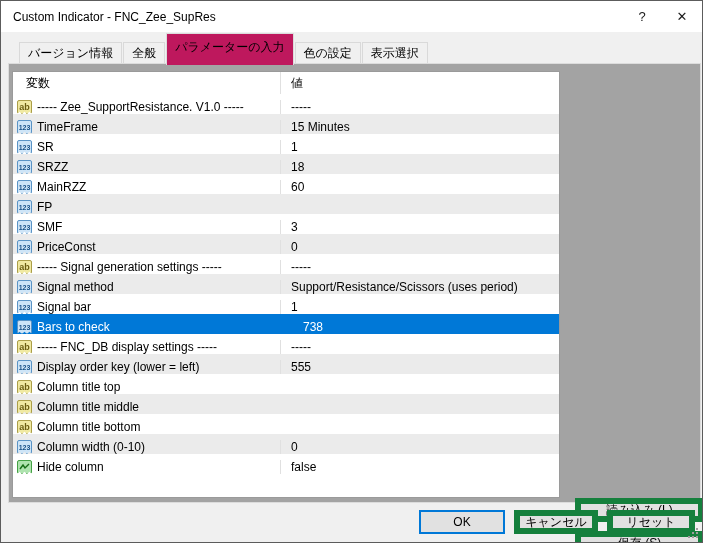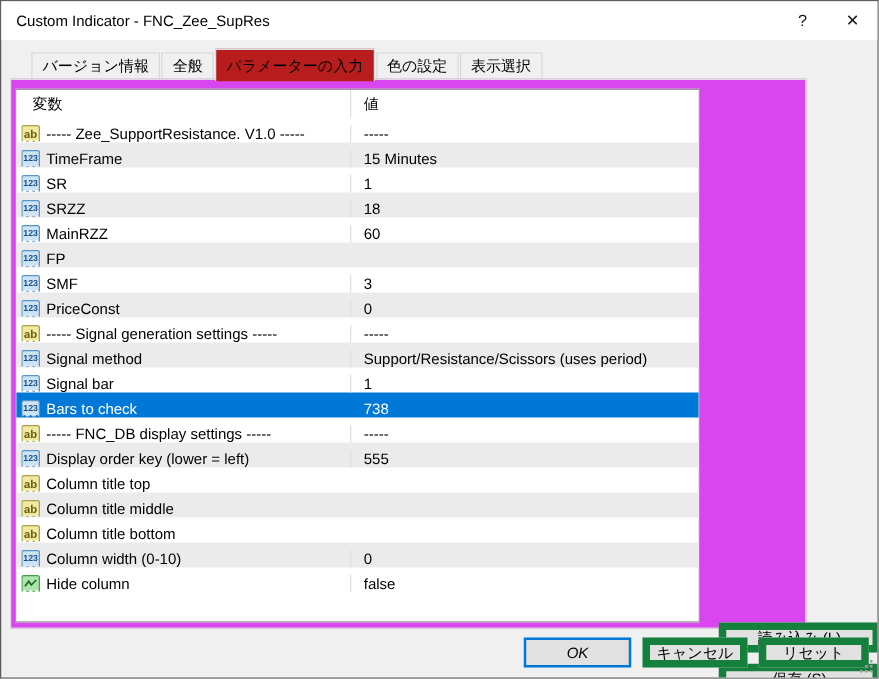--- a/index.html
+++ b/index.html
@@ -9,42 +9,42 @@
     background:#f0f0f0; border:1px solid #5c5c5c;
     font-family:"Liberation Sans","DejaVu Sans",sans-serif;
     font-size:12px; color:#000; overflow:hidden;
   }
   
   .titlebar { position:absolute; top:0; left:0; right:0; height:31px; background:#ffffff; display:flex; align-items:center; }
   .titlebar .title { padding-left:12px; font-size:12px; white-space:nowrap; }
   .tb-btns { margin-left:auto; display:flex; height:100%; }
   .tb-btn { width:40px; height:100%; display:flex; align-items:center; justify-content:center; font-size:13px; color:#1a1a1a; cursor:default; }
   
-  .tabstrip { position:absolute; top:39px; left:24px; right:9px; height:24px; display:flex; align-items:flex-end; }
+  .tabstrip { position:absolute; top:39px; left:18px; right:9px; height:24px; display:flex; align-items:flex-end; }
   .tab {
     background:#f0f0f0; border:1px solid #d9d9d9; border-bottom:none;
     padding:3px 8px 4px 8px; margin-right:1px; line-height:14px; white-space:nowrap; cursor:default;
   }
   .tab.active {
-    background:#b91c1c; border-color:#dcdcdc; padding-top:6px; padding-bottom:5px;
+    background:#be185d; border-color:#dcdcdc; padding-top:6px; padding-bottom:11px;
     position:relative; z-index:2; margin-bottom:-1px;
   }
   
-  .tabpage { position:absolute; left:7px; top:62px; width:637px; height:440px; background:#d946ef; border:1px solid #dcdcdc;text-decoration:underline; }
+  .tabpage { position:absolute; left:7px; top:62px; width:693px; height:440px; background:#a3a3a3; border:1px solid #dcdcdc;text-decoration:underline; }
   
   .param-table {
     position:absolute; left:3px; top:7px; width:548px; height:427px;
     background:#ffffff; border:1px solid #9a9a9a; overflow:hidden;
   }
   .thead { display:flex; height:22px; align-items:center; }
   .hcell-name { width:267px; padding-left:13px; }
   .hcell-value { flex:1; padding-left:10px; border-left:1px solid #e0e0e0; height:100%; display:flex; align-items:center; }
   .trow { display:flex; height:20px; align-items:flex-end; }
   .trow.striped { background:#ebebeb; }
-  .trow.selected { color:#ffffff; }
+  .trow.selected { color:#ffffff;gap:12px; }
   .name-cell { width:267px; display:flex; align-items:center; padding-left:4px; }
   .value-cell { flex:1; border-left:1px solid #e0e0e0; padding-left:10px; display:flex; align-items:center; }
   .trow.selected .value-cell { border-left-color:transparent; }
   .param-name { margin-left:5px; white-space:nowrap; }
   
   .picon {
     width:15px; height:14px; flex:0 0 15px;
     display:inline-flex; align-items:center; justify-content:center;
     font-weight:bold; border-radius:2px;
     clip-path:polygon(0 0,100% 0,100% 100%,83% 84%,66% 100%,50% 84%,33% 100%,17% 84%,0 100%);
@@ -53,21 +53,21 @@
   .picon.i123 { background:#cde4f7; border:1px solid #5a93c5; color:#174f86; font-size:7px; letter-spacing:0; }
   .picon.bool { background:#aee3ae; border:1px solid #44a044; }
   
   .btn {
     position:absolute; background:#e1e1e1; border:6px solid #15803d;
     display:flex; align-items:center; justify-content:center;
     font-size:12px; cursor:default; white-space:nowrap;
   }
   .btn-load { left:566px; top:434px; width:129px; height:24px; }
   .btn-save { left:566px; top:467px; width:129px; height:25px; }
-  .btn-ok     { left:418px; top:509px; width:86px; height:24px; border:2px solid #0078d7;font-style:italic; }
+  .btn-ok     { left:418px; top:509px; width:86px; height:24px; border:2px solid #0078d7; }
   .btn-cancel { left:513px; top:509px; width:84px; height:24px; }
   .btn-reset  { left:606px; top:509px; width:88px; height:24px; }
   
   .grip { position:absolute; right:4px; bottom:4px; width:10px; height:10px; }
   .grip i { position:absolute; width:2px; height:2px; background:#9d9d9d; }
 </style>
 </head>
 <body>
 
 <div class="window">

